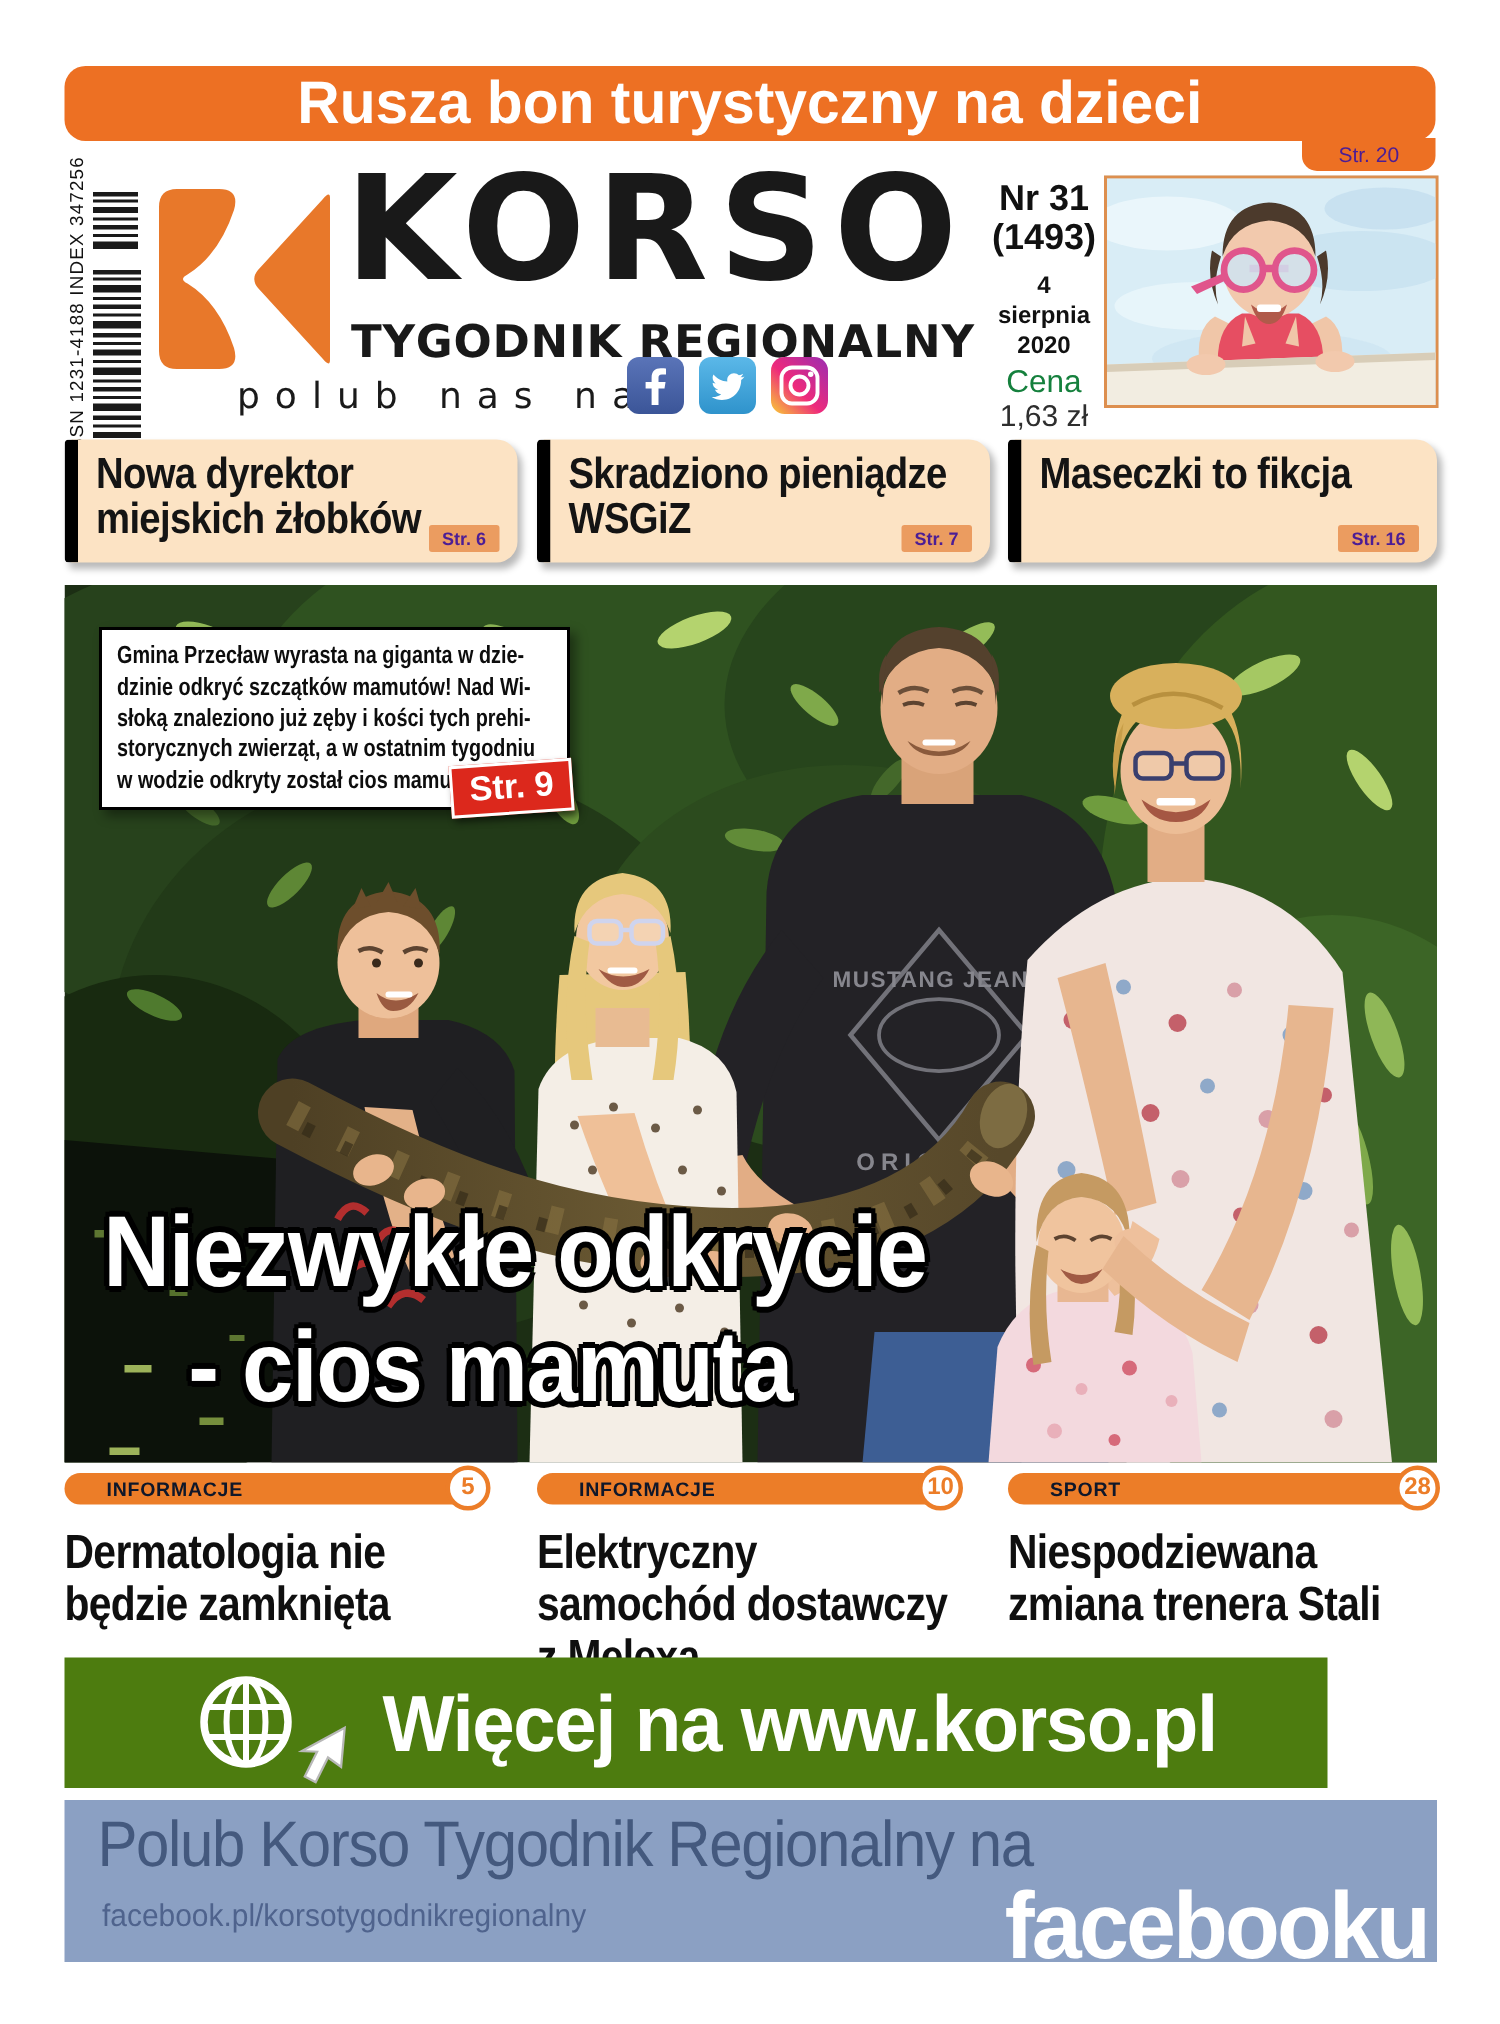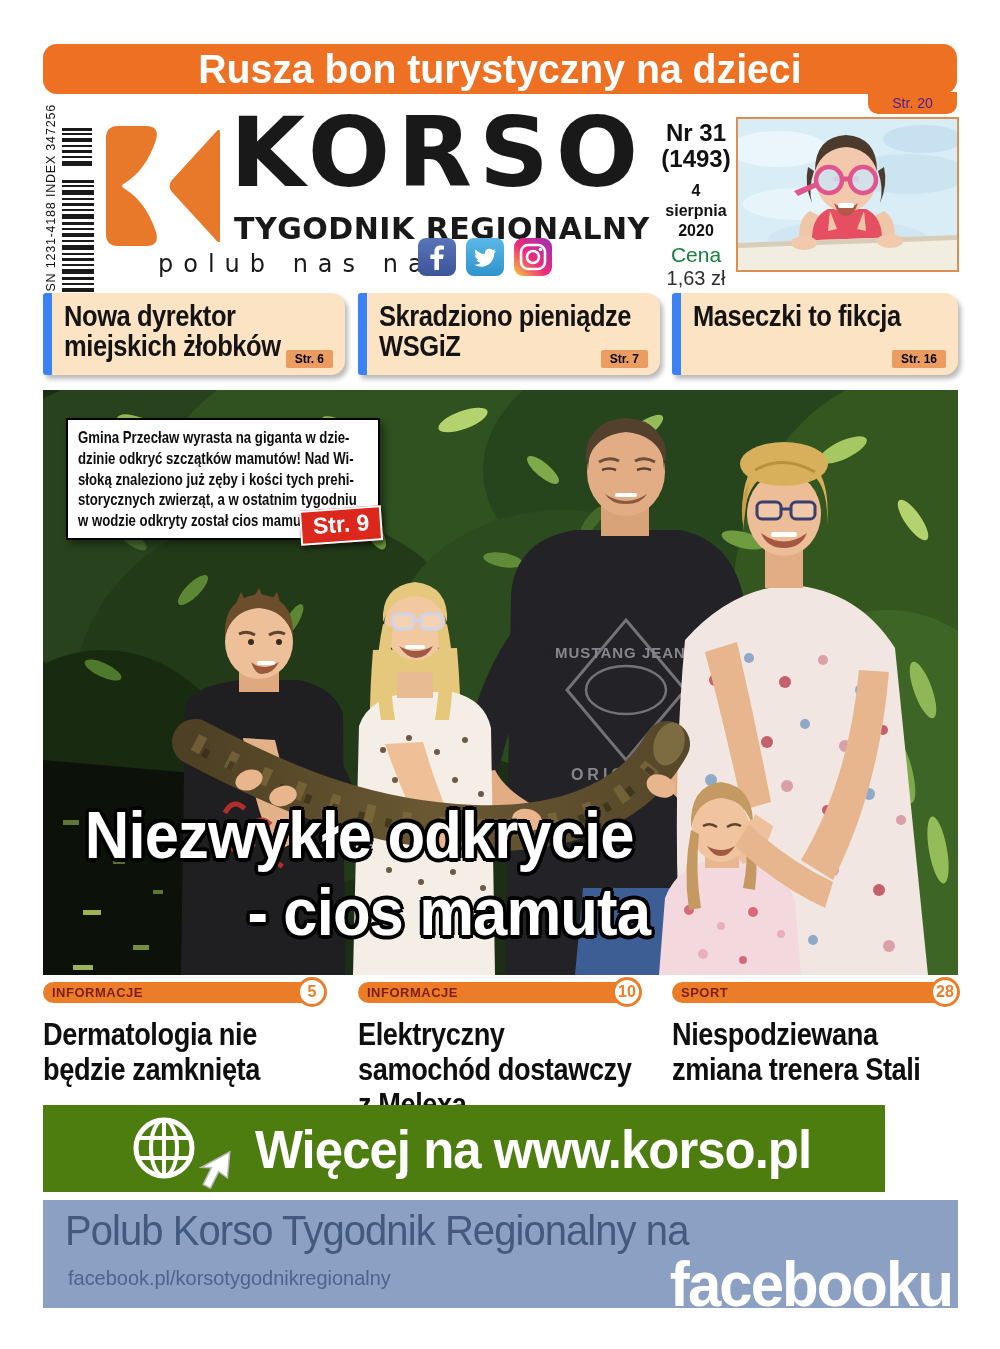--- a/index.html
+++ b/index.html
@@ -58,33 +58,33 @@
   .issue-price-label { font-size:21px; color:#15803d; margin-top:2px; }
   .issue-price { font-size:20px; color:#2e2e2e; }
   .pool-photo-frame {
     left:736px; top:117px; width:223px; height:155px;
     border:2px solid #DD8F4F; background:#d9edf6;
   }
 
   
   .hbox {
     top:293px; height:82px; background:#FCE3C4;
-    border-left:9px solid #3b82f6;
+    border-left:9px solid #000000;
     border-radius:3px 14px 14px 3px;
     box-shadow:3px 4px 5px rgba(0,0,0,.28);
     padding:8px 10px 0 12px;
   }
   .hbox-title {
     font-weight:bold; font-size:29px; line-height:1.05; color:#141414;
     width:300px; display:inline-block;
     transform:scaleX(.88); transform-origin:0 0; letter-spacing:-.5px;
   }
   .hbox-badge {
     position:absolute; right:12px; bottom:7px;
-    background:#EB9C60; color:#000000; font-weight:bold; font-size:12px;
+    background:#EB9C60; color:#4c1d95; font-weight:bold; font-size:12px;
     padding:2px 9px; border-radius:2px;
   }
 
   
   .main-photo { left:43px; top:390px; width:915px; height:585px; }
   .teaser-box {
     left:66px; top:418px; width:314px;
     background:#fff; border:2px solid #000;
     box-shadow:4px 4px 7px rgba(0,0,0,.4);
     padding:7px 0 7px 10px; overflow:hidden;
@@ -96,40 +96,40 @@
     font-weight:bold; font-size:16.5px; line-height:1.26; color:#0d0d0d;
     white-space:nowrap; letter-spacing:0;
   }
   .str9-badge {
     left:300px; top:508px; background:#DC281C; color:#fff;
     border:2px solid #fff; padding:1px 11px 3px 11px;
     font-weight:bold; font-size:23px;
     transform:rotate(-4deg); box-shadow:2px 3px 5px rgba(0,0,0,.45);
     white-space:nowrap;
   }
-  .photo-headline { text-align:right; color:#fff; }
+  .photo-headline { text-align:left; color:#fff; }
   .photo-headline span {
     display:inline-block; transform:scaleX(.92); transform-origin:center top;
     font-weight:bold; font-size:67px; line-height:1; letter-spacing:-1px;
     white-space:nowrap;
     text-shadow:
       -3px -3px 0 #000, 3px -3px 0 #000, -3px 3px 0 #000, 3px 3px 0 #000,
       -4px 0 0 #000, 4px 0 0 #000, 0 -4px 0 #000, 0 4px 0 #000;
   }
   .photo-headline-1 { left:45px; top:801px; width:612px; }
   .photo-headline-2 { left:108px; top:878px; width:560px; }
 
   
   .teaser-col { top:982px; }
   .teaser-bar {
     position:relative; height:21px; background:#EC7D28; border-radius:11px;
   }
   .teaser-cat {
-    color:#7f1d1d; font-weight:bold; font-size:13px; letter-spacing:.5px;
-    line-height:21px; padding-left:9px;
+    color:#0f172a; font-weight:bold; font-size:13px; letter-spacing:.5px;
+    line-height:21px; padding-left:28px;
   }
   .teaser-circle {
     position:absolute; right:-2px; top:-5px; width:30px; height:30px;
     background:#fff; border:3px solid #EC7D28; border-radius:50%;
     color:#EC7D28; font-weight:bold; font-size:16px;
     display:flex; align-items:center; justify-content:center;
   }
   .teaser-title {
     margin-top:14px; font-weight:bold; font-size:32px; line-height:1.1;
     color:#0f0f0f; width:330px; display:inline-block;

